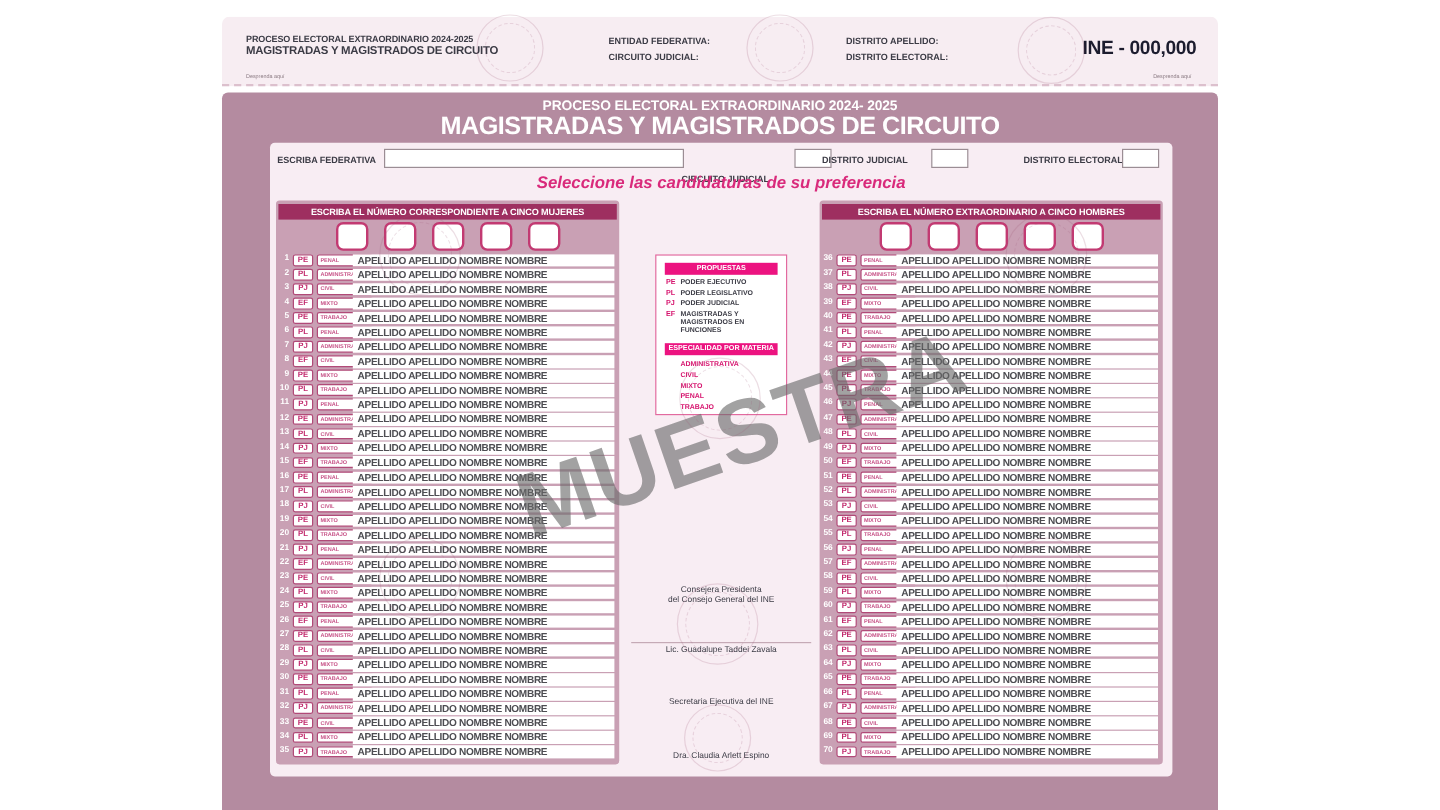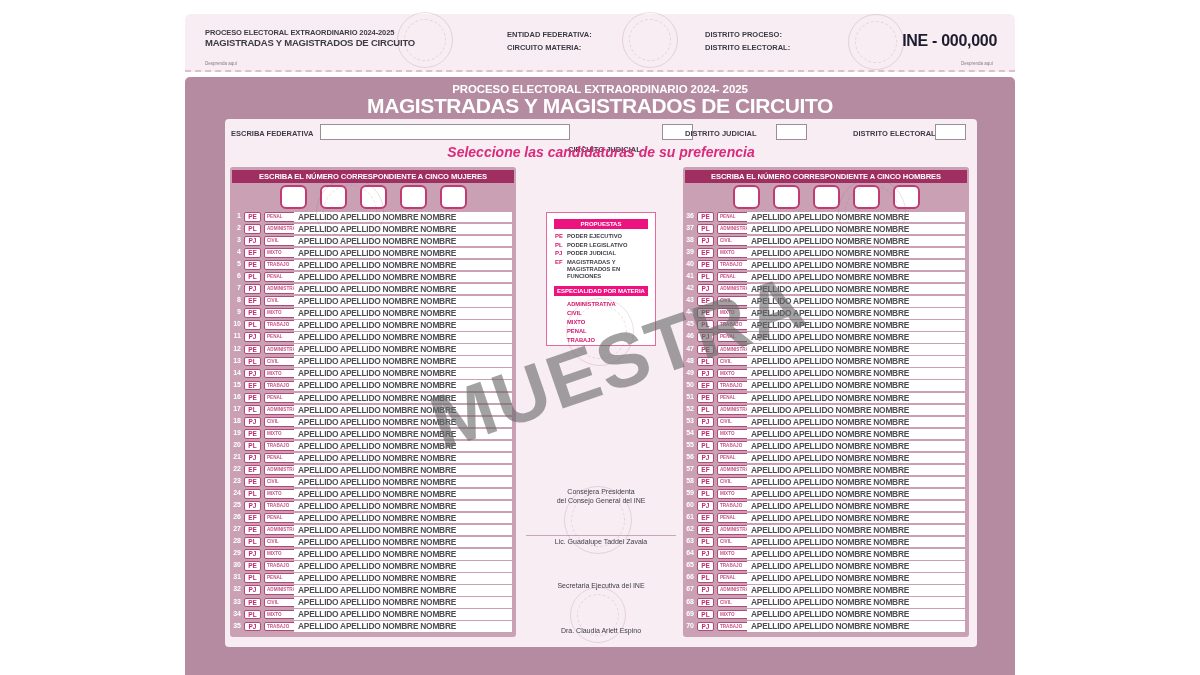--- a/index.html
+++ b/index.html
@@ -85,24 +85,24 @@
 
 <div id="stage">
 
   <div id="stub">
     <div class="stub-block" style="left:20px;top:14px;">
       <div class="stub-l1">PROCESO ELECTORAL EXTRAORDINARIO 2024-2025</div>
       <div class="stub-l2">MAGISTRADAS Y MAGISTRADOS DE CIRCUITO</div>
     </div>
     <div class="stub-block" style="left:322px;top:14px;">
       <div class="stub-lab">ENTIDAD FEDERATIVA:</div>
-      <div class="stub-lab">CIRCUITO MATERIA:</div>
+      <div class="stub-lab">CIRCUITO JUDICIAL:</div>
     </div>
     <div class="stub-block" style="left:520px;top:14px;">
-      <div class="stub-lab">DISTRITO PROCESO:</div>
+      <div class="stub-lab">DISTRITO APELLIDO:</div>
       <div class="stub-lab">DISTRITO ELECTORAL:</div>
     </div>
     <div id="stub-folio">INE - 000,000</div>
     <div class="detach" style="left:20px;">Desprenda aquí</div>
     <div class="detach" style="right:22px;">Desprenda aquí</div>
   </div>
 
   <div id="ballot">
     <div id="title1">PROCESO ELECTORAL EXTRAORDINARIO 2024- 2025</div>
     <div id="title2">MAGISTRADAS Y MAGISTRADOS DE CIRCUITO</div>
@@ -337,21 +337,21 @@
             <div class="crow">
               <span class="rn">35</span>
               <span class="rtag">PJ</span>
               <span class="resp">TRABAJO</span>
               <span class="rname">APELLIDO APELLIDO NOMBRE NOMBRE</span>
             </div>
           </div>
       </div>
 
       <div class="colblock" id="col-men" style="left:458px;">
-        <div class="colheader">ESCRIBA EL NÚMERO CORRESPONDIENTE A CINCO HOMBRES</div>
+        <div class="colheader">ESCRIBA EL NÚMERO EXTRAORDINARIO A CINCO HOMBRES</div>
         <div class="wboxes">
             <div class="wbox"></div>
             <div class="wbox"></div>
             <div class="wbox"></div>
             <div class="wbox"></div>
             <div class="wbox"></div>
           </div>
         <div class="rows">
             <div class="crow">
               <span class="rn">36</span>

